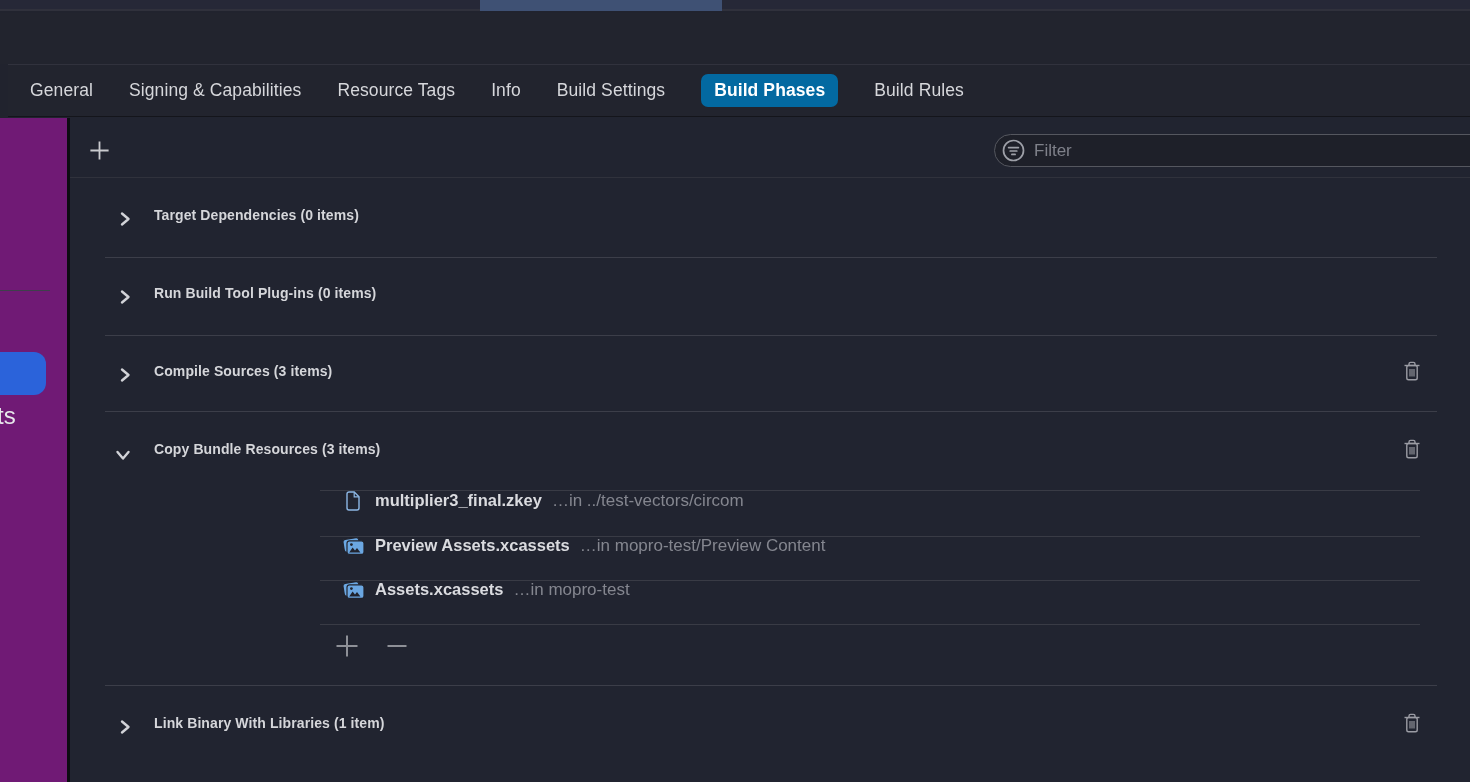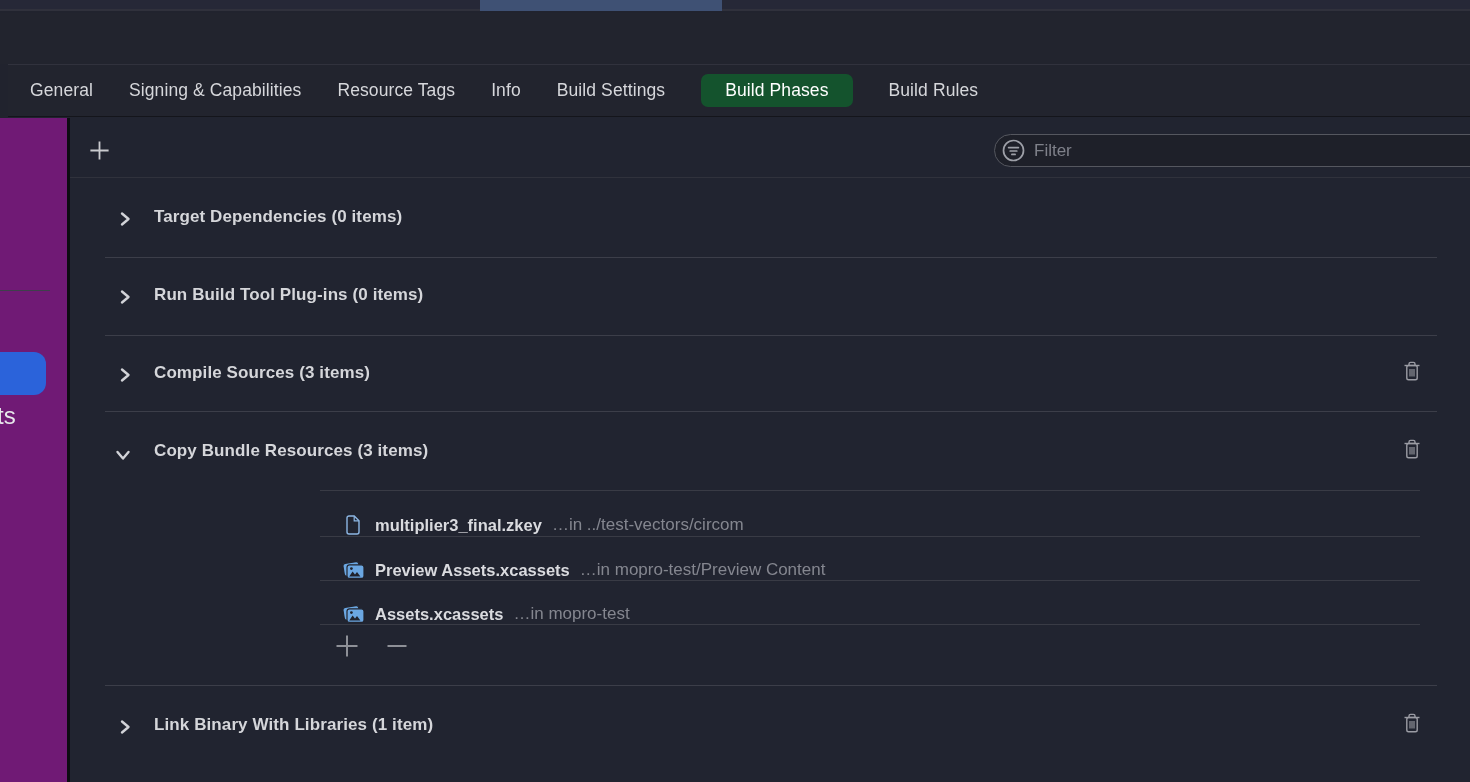--- a/index.html
+++ b/index.html
@@ -14,21 +14,21 @@
                background:#3f5174; }
 
   
   .toolbar-band { position:absolute; left:0; top:13px; width:1470px; height:51px; background:#22242e; }
 
   
   .tabbar { position:absolute; left:0; top:64px; width:1470px; height:53px; background:#22242e;
             border-top:1px solid #31323d; border-bottom:1px solid #14151b;
             display:flex; align-items:center; padding-left:22px; gap:36px;margin-left:8px; }
   .tab { color:#d6d7db; font-size:17.5px; letter-spacing:.1px; white-space:nowrap; cursor:default; }
-  .tab.selected { background:#14532d; color:#ffffff; padding:6px 24px; border-radius:7px; font-weight:400; }
+  .tab.selected { background:#0369a1; color:#ffffff; padding:6px 13px; border-radius:7px; font-weight:700; }
 
   
   .sidebar { position:absolute; left:0; top:118px; width:67px; height:664px; background:#701a75; }
   .sidebar .side-divider { position:absolute; left:0; top:172px; width:50px; height:1px; background:#3e404b; }
   .sidebar .blue-chip { position:absolute; left:-22px; top:234px; width:68px; height:43px;
                         background:#2b63da; border-radius:12px; }
   .sidebar .cut-label { position:absolute; left:-3px; top:284px; color:#e7e8eb; font-size:24px; font-weight:500; }
   .vdivider { position:absolute; left:67px; top:118px; width:3px; height:664px; background:#0c0d12; }
 
   .main { position:absolute; left:70px; top:117px; width:1400px; height:665px; background:#212430; }
@@ -37,27 +37,27 @@
   .add-phase-btn { position:absolute; left:16px; top:22px; width:26px; height:26px; display:flex;
                    align-items:center; justify-content:center; cursor:default; }
   .filter-field { position:absolute; left:924px; top:17px; width:500px; height:33px;
                   border:1px solid #55575f; border-radius:17px; background:#1e2029;
                   display:flex; align-items:center; padding-left:6px; }
   .filter-field input { flex:1; background:transparent; border:none; outline:none;
                   color:#cfd0d5; font-size:17px; margin-left:8px; font-family:inherit; }
   .filter-field input::placeholder { color:#7f818a; }
   .head-divider { position:absolute; left:0; top:60px; width:1400px; height:1px; background:#30323c; }
   .chev { position:absolute; width:18px; height:18px; display:flex; align-items:center; justify-content:center; }
-  .section-title { position:absolute; color:#d5d6da; font-size:17px; font-weight:700; letter-spacing:.1px; white-space:nowrap; }
+  .section-title { position:absolute; color:#d5d6da; font-size:14px; font-weight:700; letter-spacing:.1px; white-space:nowrap; }
   .sec-line { position:absolute; left:35px; width:1332px; height:1px; background:#3c3e49; }
   .trash-btn { position:absolute; width:22px; height:24px; display:flex; align-items:center; justify-content:center; cursor:default; }
 
   
   .file-line { position:absolute; left:250px; width:1100px; height:1px; background:#393b45; }
-  .file-row { position:absolute; left:250px; width:1100px; height:44px; display:flex; align-items:flex-end; }
+  .file-row { position:absolute; left:250px; width:1100px; height:44px; display:flex; align-items:flex-start; }
   .file-icon { width:30px; display:flex; justify-content:center; margin-left:18px; }
   .file-name { color:#dadbdf; font-size:16.5px; font-weight:600; margin-left:7px; white-space:nowrap; }
   .file-loc  { color:#84868f; font-size:17px; margin-left:10px; white-space:nowrap; }
   .mini-btn { position:absolute; width:28px; height:28px; display:flex; align-items:center; justify-content:center; cursor:default; }
 </style>
 </head>
 <body>
 
 <div class="screen">
 

